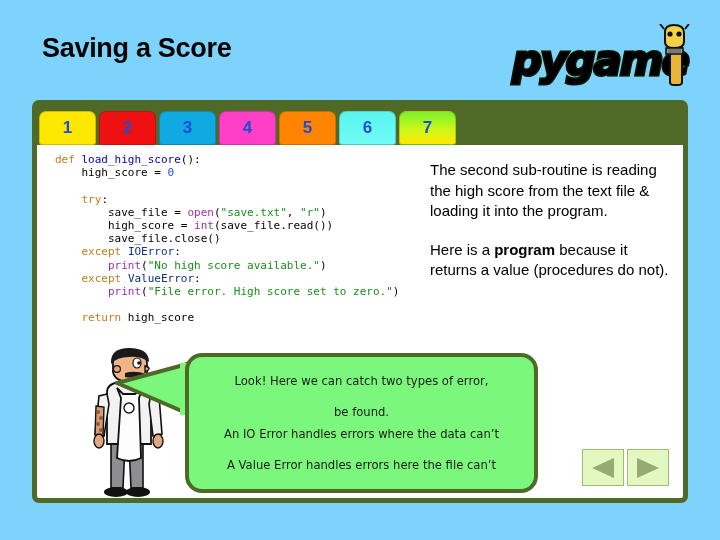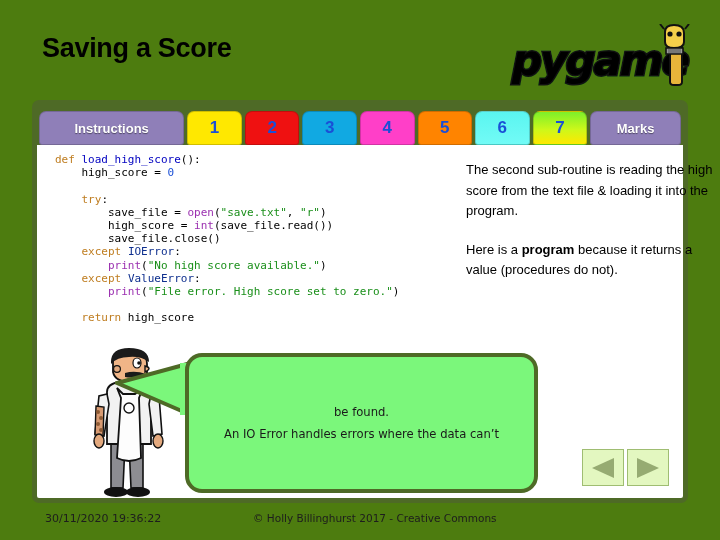--- a/index.html
+++ b/index.html
@@ -1,21 +1,21 @@
 <!DOCTYPE html>
 <html><head>
 <meta charset="utf-8">
 <style>
   * { margin:0; padding:0; box-sizing:border-box; }
   html, body {
     width:720px; height:540px; overflow:hidden;
     background:#aeeab0;
     font-family:"Liberation Sans", sans-serif;
   }
-  #slide { position:relative; width:720px; height:540px; background:#4d7c0f; }
+  #slide { position:relative; width:720px; height:540px; background:#7dd3fc; }
 
   
   #title {
     position:absolute; left:42px; top:33px;
     font-size:27px; font-weight:bold; color:#000;
     letter-spacing:-0.3px; white-space:nowrap;
   }
 
   
   #logo { position:absolute; left:512px; top:28px; width:180px; height:62px; }
@@ -77,21 +77,21 @@
   .kw   { color:#bf7d20; }
   .bi   { color:#9b30b0;margin-top:48px; }
   .str  { color:#1a8f1a; }
   .num  { color:#1a4fd6; }
   .exc  { color:#0e2f8e; }
   .fn   { color:#0000c0; }
 
   
   #explain {
     position:absolute; left:393px; top:55px; width:247px;
-    font-size:13px; line-height:20.5px; color:#000;margin-left:36px;
+    font-size:15px; line-height:20.5px; color:#000;
   }
   #explain p + p { margin-top:18px; }
   #explain b { font-weight:bold; }
 
   
   #bubble {
     position:absolute; left:148px; top:248px;
     width:353px; height:140px;
     background:#7bf77b;
     border:4px solid #4e6a26;
@@ -145,46 +145,40 @@
       <circle cx="23" cy="10" r="2.6" fill="#111"></circle>
       <path d="M8 5 L4 0 M29 5 L33 0" stroke="#111" stroke-width="2" fill="none"></path>
       <path d="M10 24 L27 24 L27 30 L10 30 Z" fill="#9a9a9a" stroke="#111" stroke-width="1.6"></path>
       <path d="M12 26 h13 M12 28 h13" stroke="#555" stroke-width="1"></path>
     </svg>
   </div>
 
   <div id="panel">
 
     <div id="tabstrip">
-        <div class="tab wide" style="background: rgb(143, 127, 184);">
-          <span>Instructions</span>
-        </div>
         <div class="tab num" style="background: rgb(255, 232, 0);">
           <span>1</span>
         </div>
         <div class="tab num" style="background: rgb(239, 17, 17);">
           <span>2</span>
         </div>
         <div class="tab num" style="background: rgb(17, 169, 226);">
           <span>3</span>
         </div>
         <div class="tab num" style="background: rgb(255, 63, 200);">
           <span>4</span>
         </div>
         <div class="tab num" style="background: rgb(255, 132, 0);">
           <span>5</span>
         </div>
         <div class="tab num" style="background: linear-gradient(rgb(90, 245, 240) 0%, rgb(114, 251, 246) 100%);">
           <span>6</span>
         </div>
         <div class="tab num" style="background: linear-gradient(rgb(124, 240, 42) 0%, rgb(205, 248, 26) 55%, rgb(255, 232, 0) 100%);">
           <span>7</span>
-        </div>
-        <div class="tab marks" style="background: rgb(143, 127, 184);">
-          <span>Marks</span>
         </div>
       </div>
 
     <div id="code"><div><span class="kw">def </span><span class="fn">load_high_score</span><span>():</span></div><div><span>    high_score = </span><span class="num">0</span></div><div>&nbsp;</div><div><span>    </span><span class="kw">try</span><span>:</span></div><div><span>        save_file = </span><span class="bi">open</span><span>(</span><span class="str">"save.txt"</span><span>, </span><span class="str">"r"</span><span>)</span></div><div><span>        high_score = </span><span class="bi">int</span><span>(save_file.read())</span></div><div><span>        save_file.close()</span></div><div><span>    </span><span class="kw">except</span><span> </span><span class="exc">IOError</span><span>:</span></div><div><span>        </span><span class="bi">print</span><span>(</span><span class="str">"No high score available."</span><span>)</span></div><div><span>    </span><span class="kw">except</span><span> </span><span class="exc">ValueError</span><span>:</span></div><div><span>        </span><span class="bi">print</span><span>(</span><span class="str">"File error. High score set to zero."</span><span>)</span></div><div>&nbsp;</div><div><span>    </span><span class="kw">return</span><span> high_score</span></div></div>
 
     <div id="explain">
       <p>The second sub-routine is reading the high score from the text file &amp; loading it into the program.</p>
       <p><span>Here is a </span><b>program</b><span> because it returns a value (procedures do not).</span></p>
     </div>
 
@@ -227,39 +221,37 @@
 
       <circle cx="40" cy="21" r="3.4" fill="#e3a97e" stroke="#111" stroke-width="1.2"></circle>
     </svg>
 
     <svg id="bubble-tail" viewBox="0 0 78 64">
       <path d="M76 4 L2 24 L76 56 Z" fill="#7bf77b" stroke="#4e6a26" stroke-width="4"></path>
       <path d="M70 4 L70 56" stroke="#7bf77b" stroke-width="10"></path>
     </svg>
 
     <div id="bubble">
+      <div class="ln">Look! Here we can catch two types of error,</div>
       <div class="gap"></div>
       <div class="ln">be found.</div>
       <div class="ln">An IO Error handles errors where the data can’t</div>
       <div class="gap"></div>
+      <div class="ln">A Value Error handles errors here the file can’t</div>
     </div>
 
     <div id="navbtns">
       <div class="navbtn">
         <svg width="26" height="22" viewBox="0 0 26 22">
           <path d="M24 1 L24 21 L2 11 Z" fill="#96ab72"></path>
         </svg>
       </div>
       <div class="navbtn">
         <svg width="26" height="22" viewBox="0 0 26 22">
           <path d="M2 1 L2 21 L24 11 Z" fill="#96ab72"></path>
         </svg>
       </div>
     </div>
 
   </div>
 
-  <div id="footer">
-    <div id="stamp">30/11/2020 19:36:22</div>
-    <div id="credit">© Holly Billinghurst 2017 - Creative Commons</div>
-  </div>
 
 </div>
 
 </body></html>

